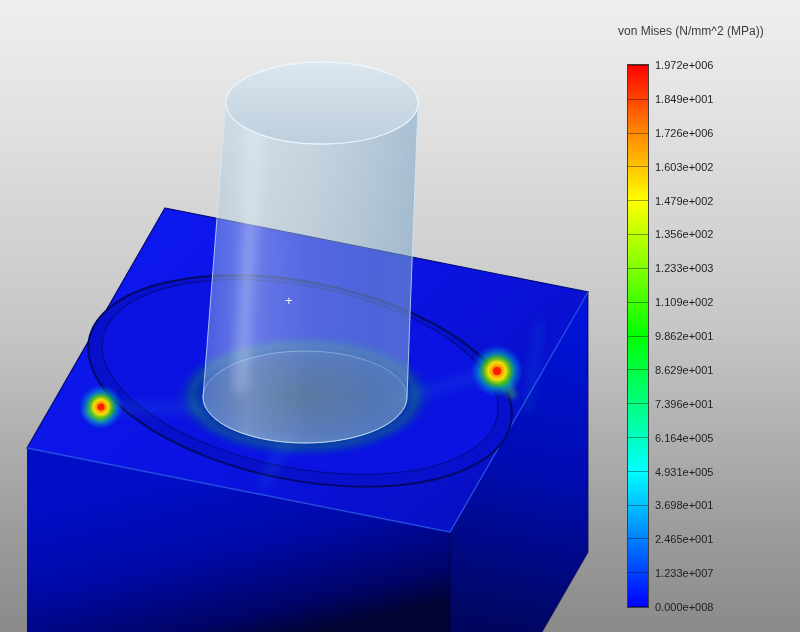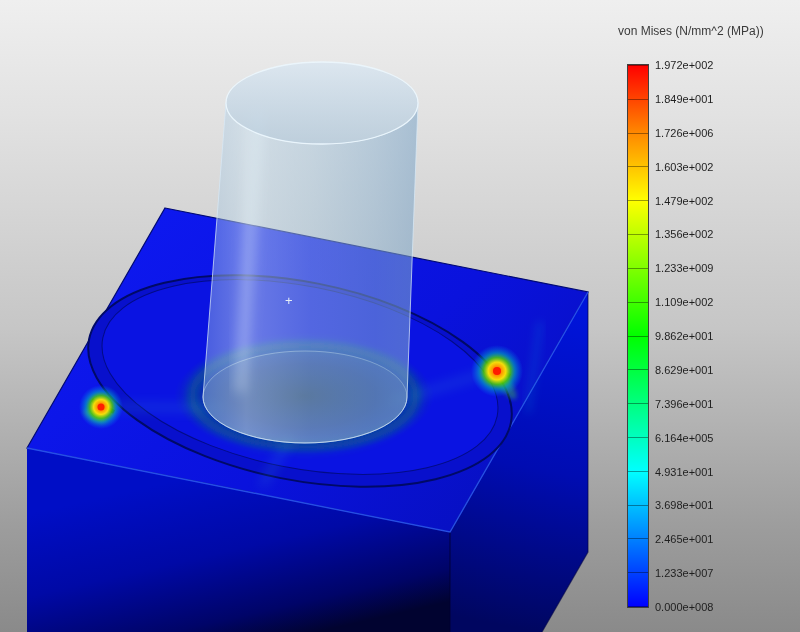--- a/index.html
+++ b/index.html
@@ -159,33 +159,33 @@
       <div class="tick"></div>
       <div class="tick"></div>
       <div class="tick"></div>
       <div class="tick"></div>
       <div class="tick"></div>
       <div class="tick"></div>
       <div class="tick"></div>
     </div>
 
     <div class="legend-labels">
-      <div class="legend-label">1.972e+002</div>
+      <div class="legend-label">1.972e+006</div>
       <div class="legend-label">1.849e+001</div>
       <div class="legend-label">1.726e+006</div>
       <div class="legend-label">1.603e+002</div>
       <div class="legend-label">1.479e+002</div>
       <div class="legend-label">1.356e+002</div>
-      <div class="legend-label">1.233e+009</div>
+      <div class="legend-label">1.233e+003</div>
       <div class="legend-label">1.109e+002</div>
       <div class="legend-label">9.862e+001</div>
       <div class="legend-label">8.629e+001</div>
       <div class="legend-label">7.396e+001</div>
       <div class="legend-label">6.164e+005</div>
-      <div class="legend-label">4.931e+001</div>
+      <div class="legend-label">4.931e+005</div>
       <div class="legend-label">3.698e+001</div>
       <div class="legend-label">2.465e+001</div>
       <div class="legend-label">1.233e+007</div>
       <div class="legend-label">0.000e+008</div>
     </div>
   </div>
 
 </div>
 
 </body></html>

